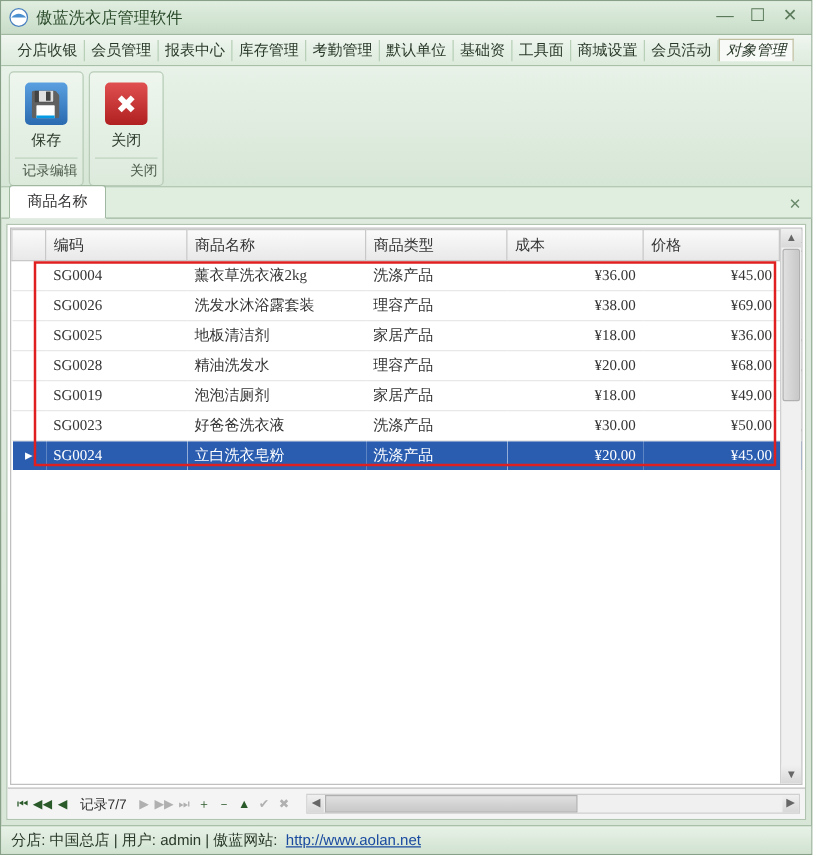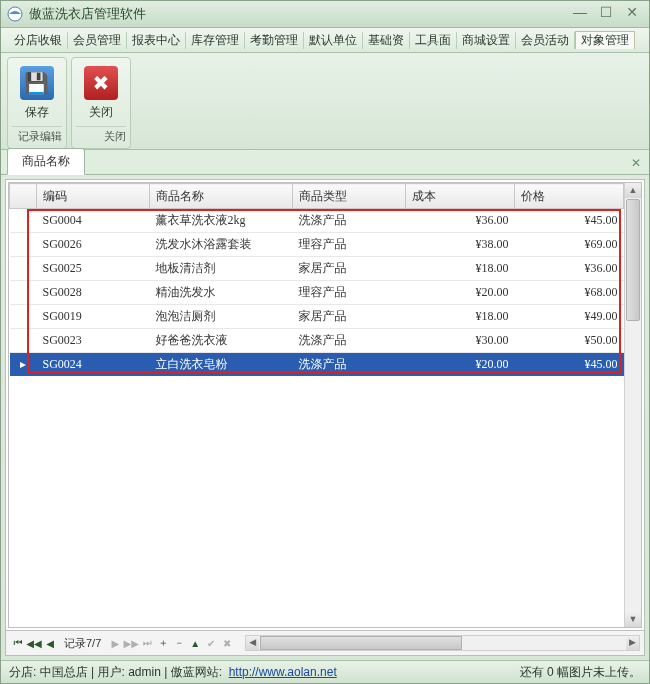--- a/index.html
+++ b/index.html
@@ -68,20 +68,21 @@
   align-items: center;
   border-right: 1px solid #b8d0b8;
   color: #2a3a2a;
   cursor: pointer;
   white-space: nowrap;
 }
 .menubar .menu-item.active {
   background: #f8faf8;
   border: 1px solid #c0c0a0;
   border-bottom: none;
+  font-style: italic;
 }
 
 
 .toolbar-wrap {
   display: flex;
   background: linear-gradient(to bottom, #e8f2e8, #d6e6d6);
   border-bottom: 1px solid #a8c0a8;
   padding: 4px 6px 0 6px;
   height: 92px;
 }
@@ -484,16 +485,15 @@
   <div class="statusbar">
     <span>分店:</span>&nbsp;
     <span>中国总店</span>
     &nbsp;|&nbsp;
     <span>用户:</span>&nbsp;
     <span>admin</span>
     &nbsp;|&nbsp;
     <span>傲蓝网站:</span>&nbsp;&nbsp;
     <a href="#">http://www.aolan.net</a>
     <span class="spacer"></span>
-    <span>还有 0 幅图片未上传。</span>
   </div>
 
 </div>
 
 </body></html>

